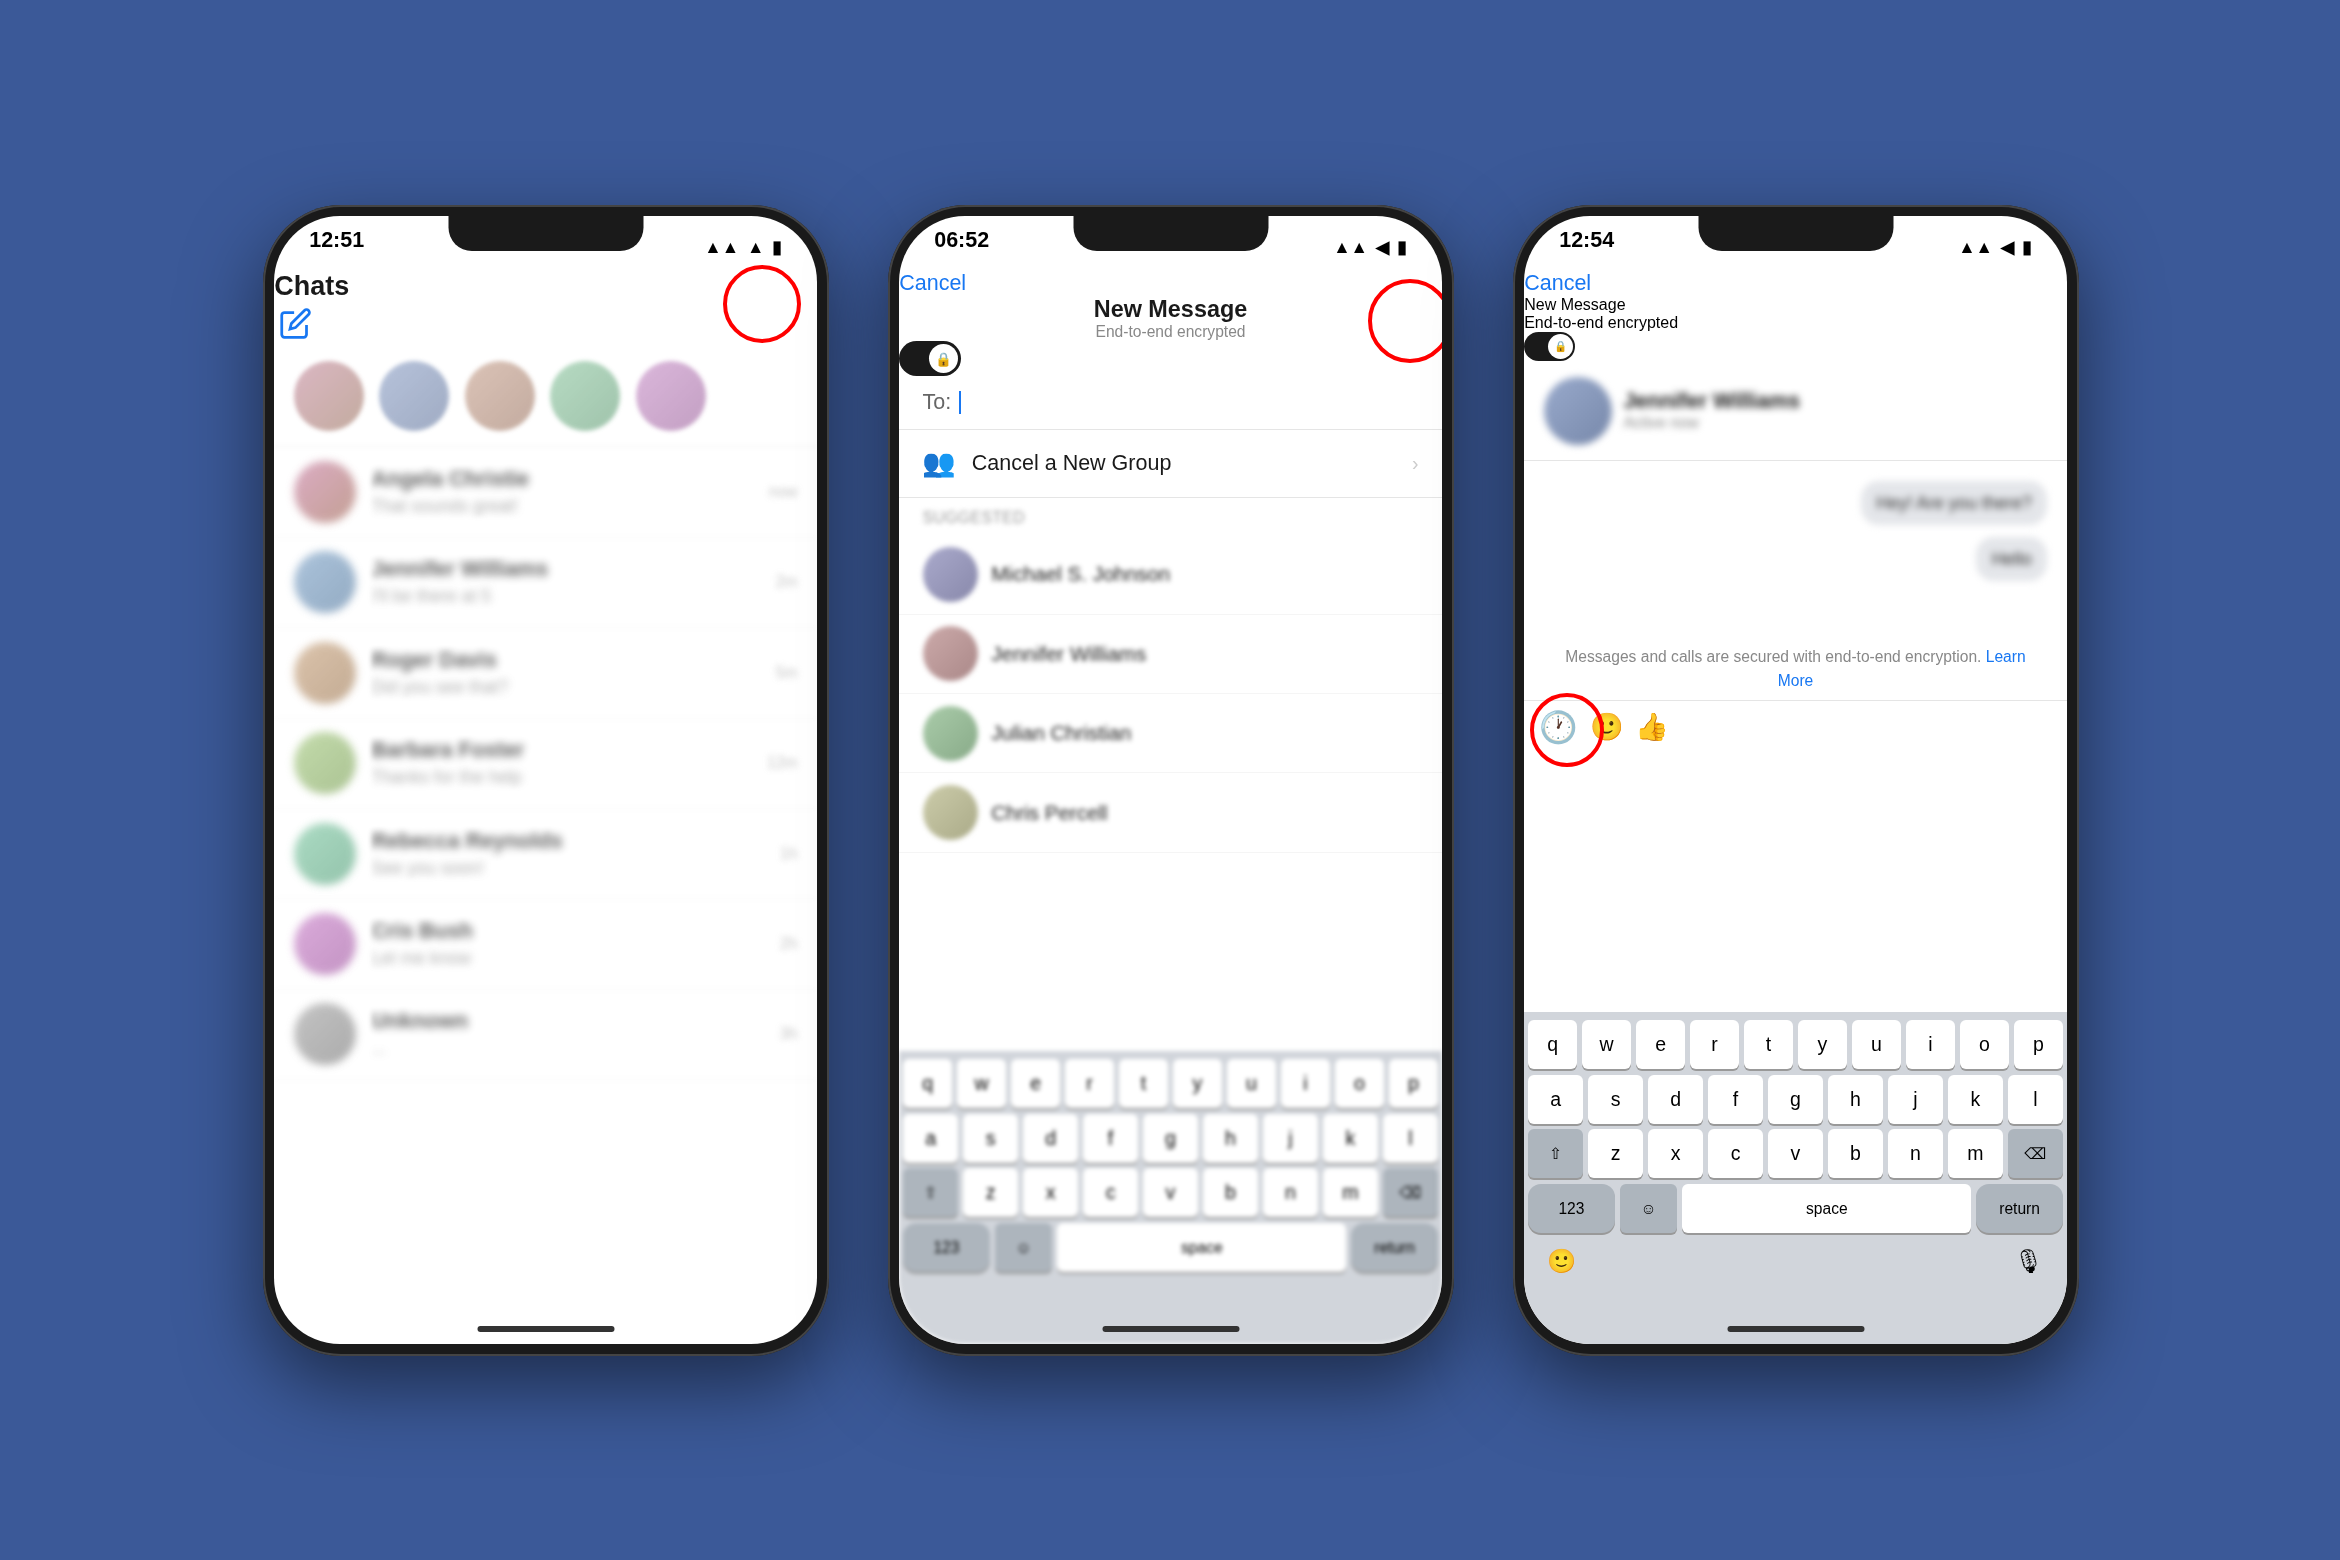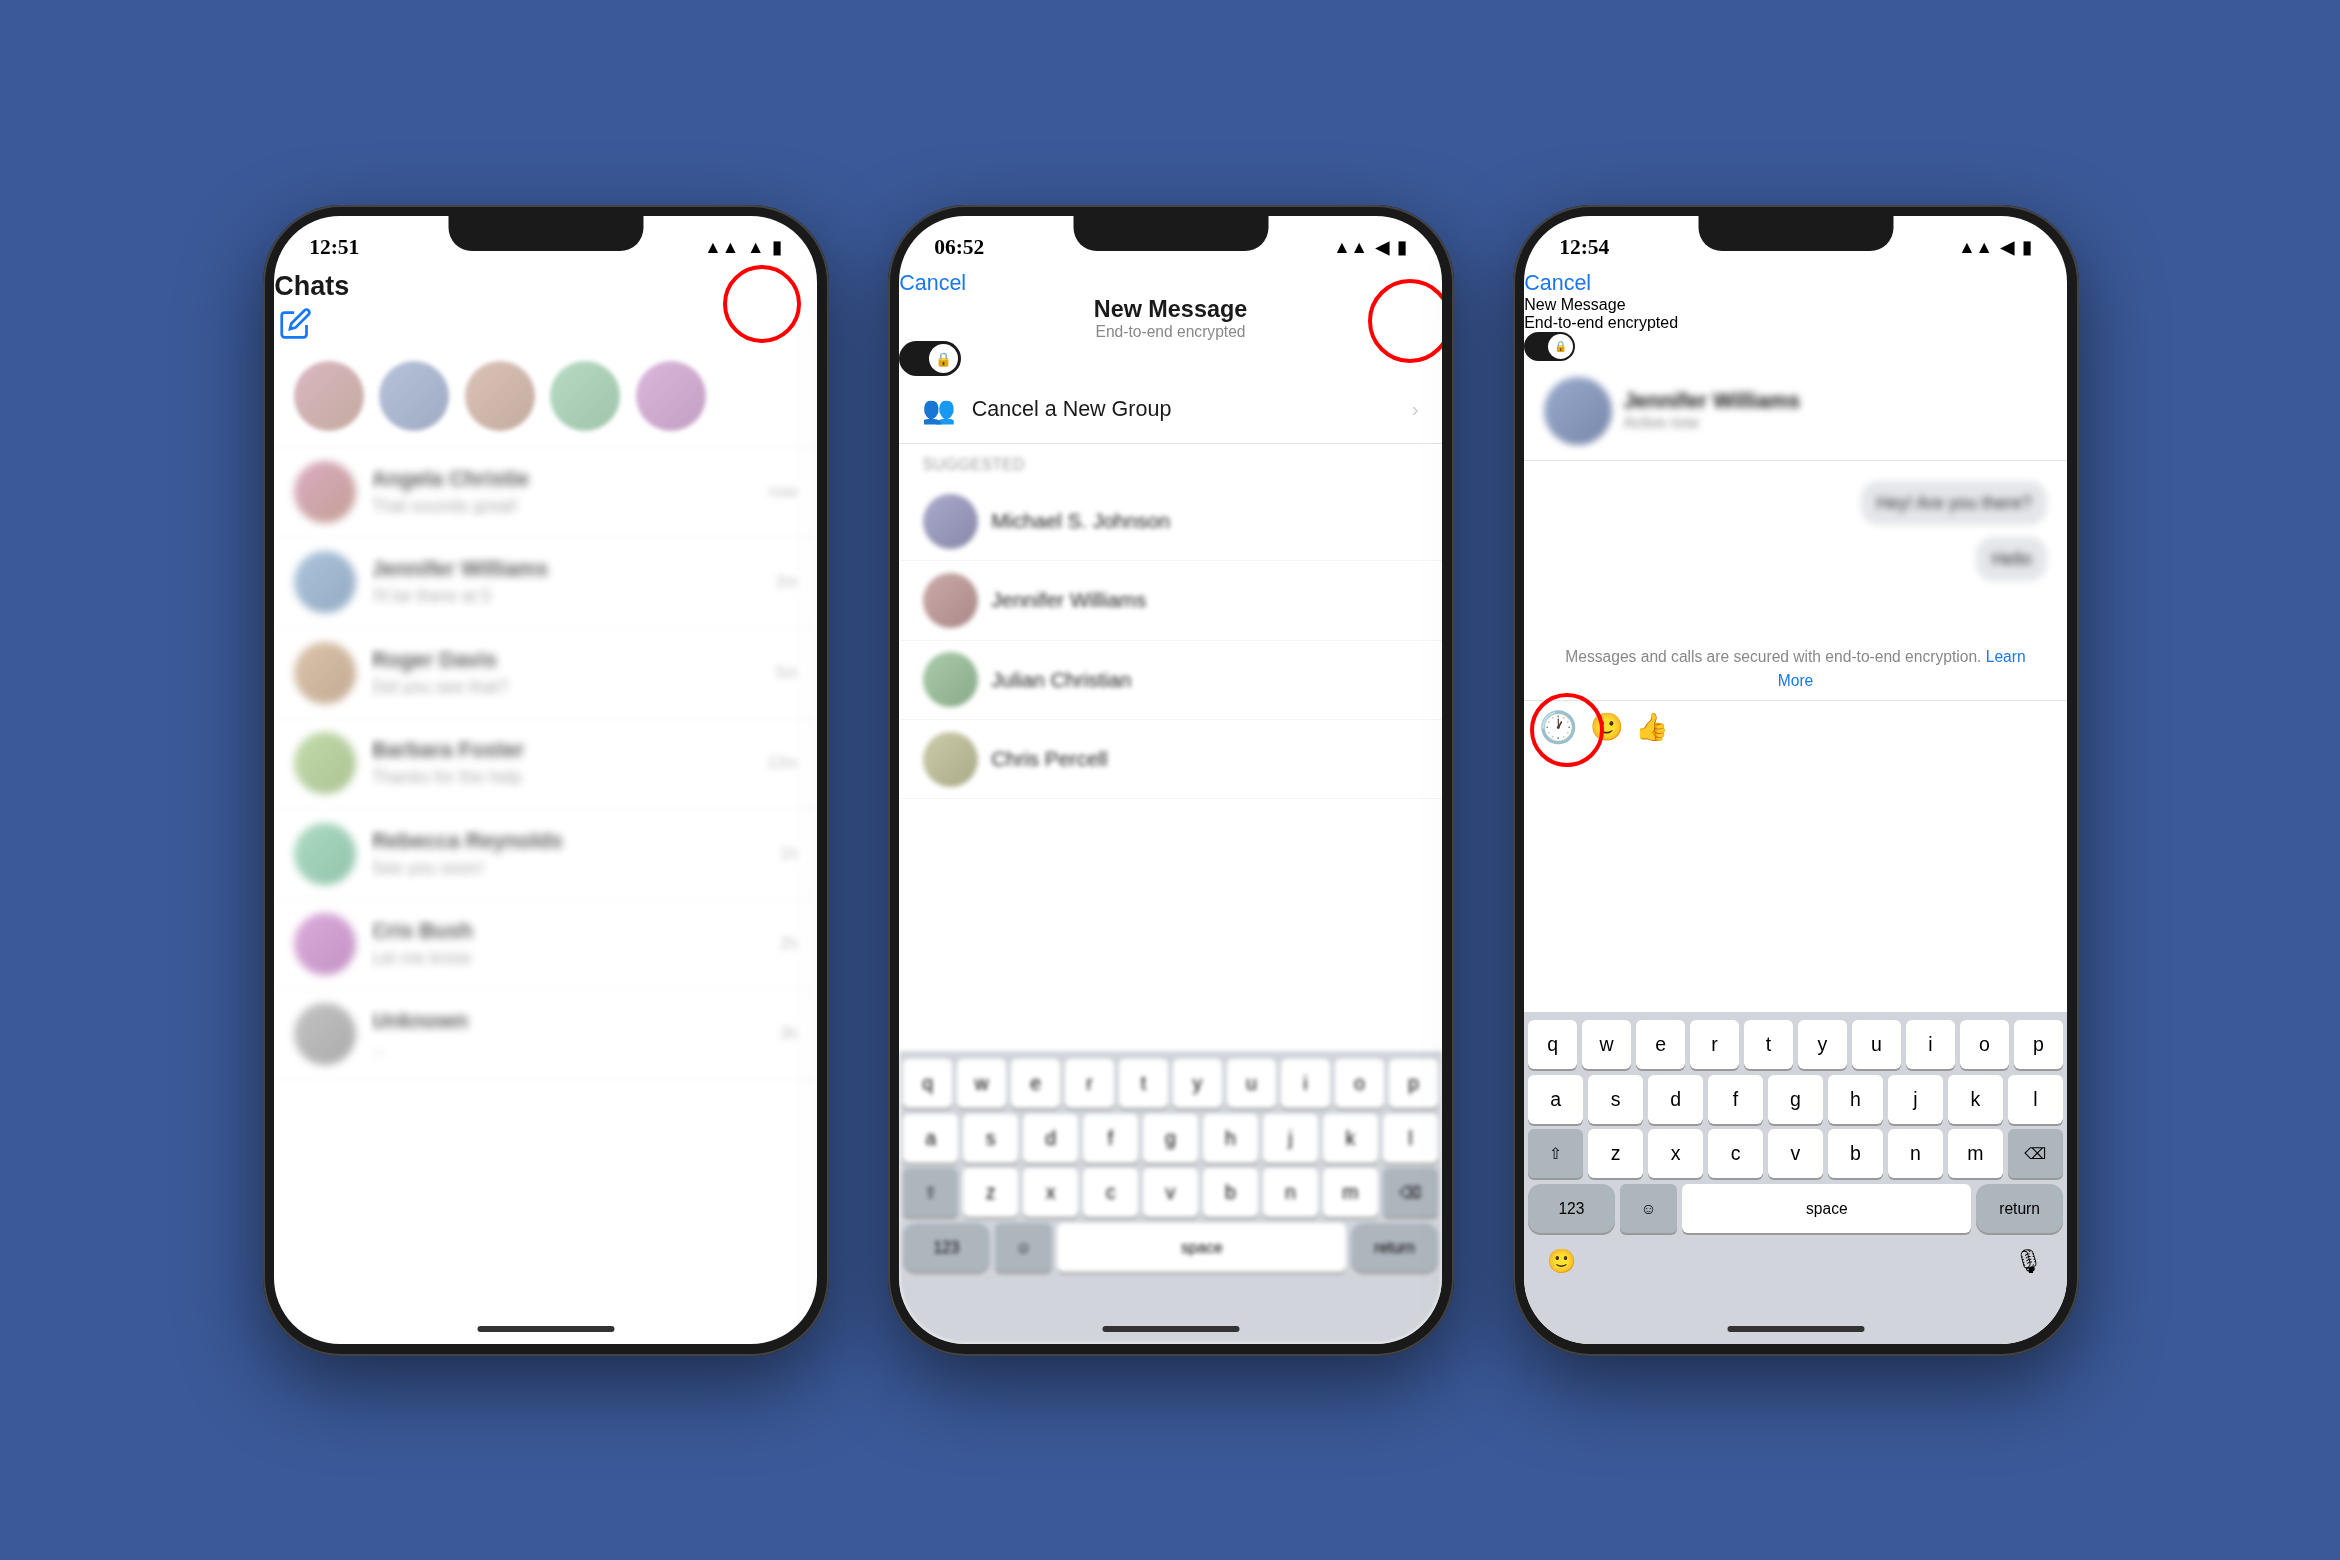--- a/index.html
+++ b/index.html
@@ -46,26 +46,24 @@
       height: 35px;
       background: #1a1a1a;
       border-radius: 0 0 23.4px 23.4px;
       z-index: 10;
     }
 
     
     .status-bar {
       display: flex;
       justify-content: space-between;
-      align-items: center;
       padding: 11.7px 35px 3.9px;
       font-size: 21.5px;
       font-weight: 600;
       height: 55px;
-      font-family: Liberation Serif, serif;
     }
 
     .status-time {
       font-size: 21.5px;
       font-weight: 700;
     }
 
     .status-icons {
       display: flex;
       gap: 7.8px;
@@ -539,20 +537,24 @@
         <div class="nav-title">New Message</div>
         <div class="nav-subtitle">End-to-end encrypted</div>
       </div>
       <div class="toggle-btn">
         <div class="toggle-knob">🔒</div>
       </div>
       
       <div class="red-circle" style="width:84px;height:84px;right:-9.8px;top:7.8px;"></div>
     </div>
 
+    <div class="to-field">
+      <span class="to-label">To:</span>
+      <span class="to-cursor"></span>
+    </div>
 
     <div class="create-group-row">
       <span class="group-icon">👥</span>
       <span class="create-group-text">Cancel a New Group</span>
       <span class="chevron">›</span>
     </div>
 
     <div class="section-label">SUGGESTED</div>
 
     <div class="contact-item">

